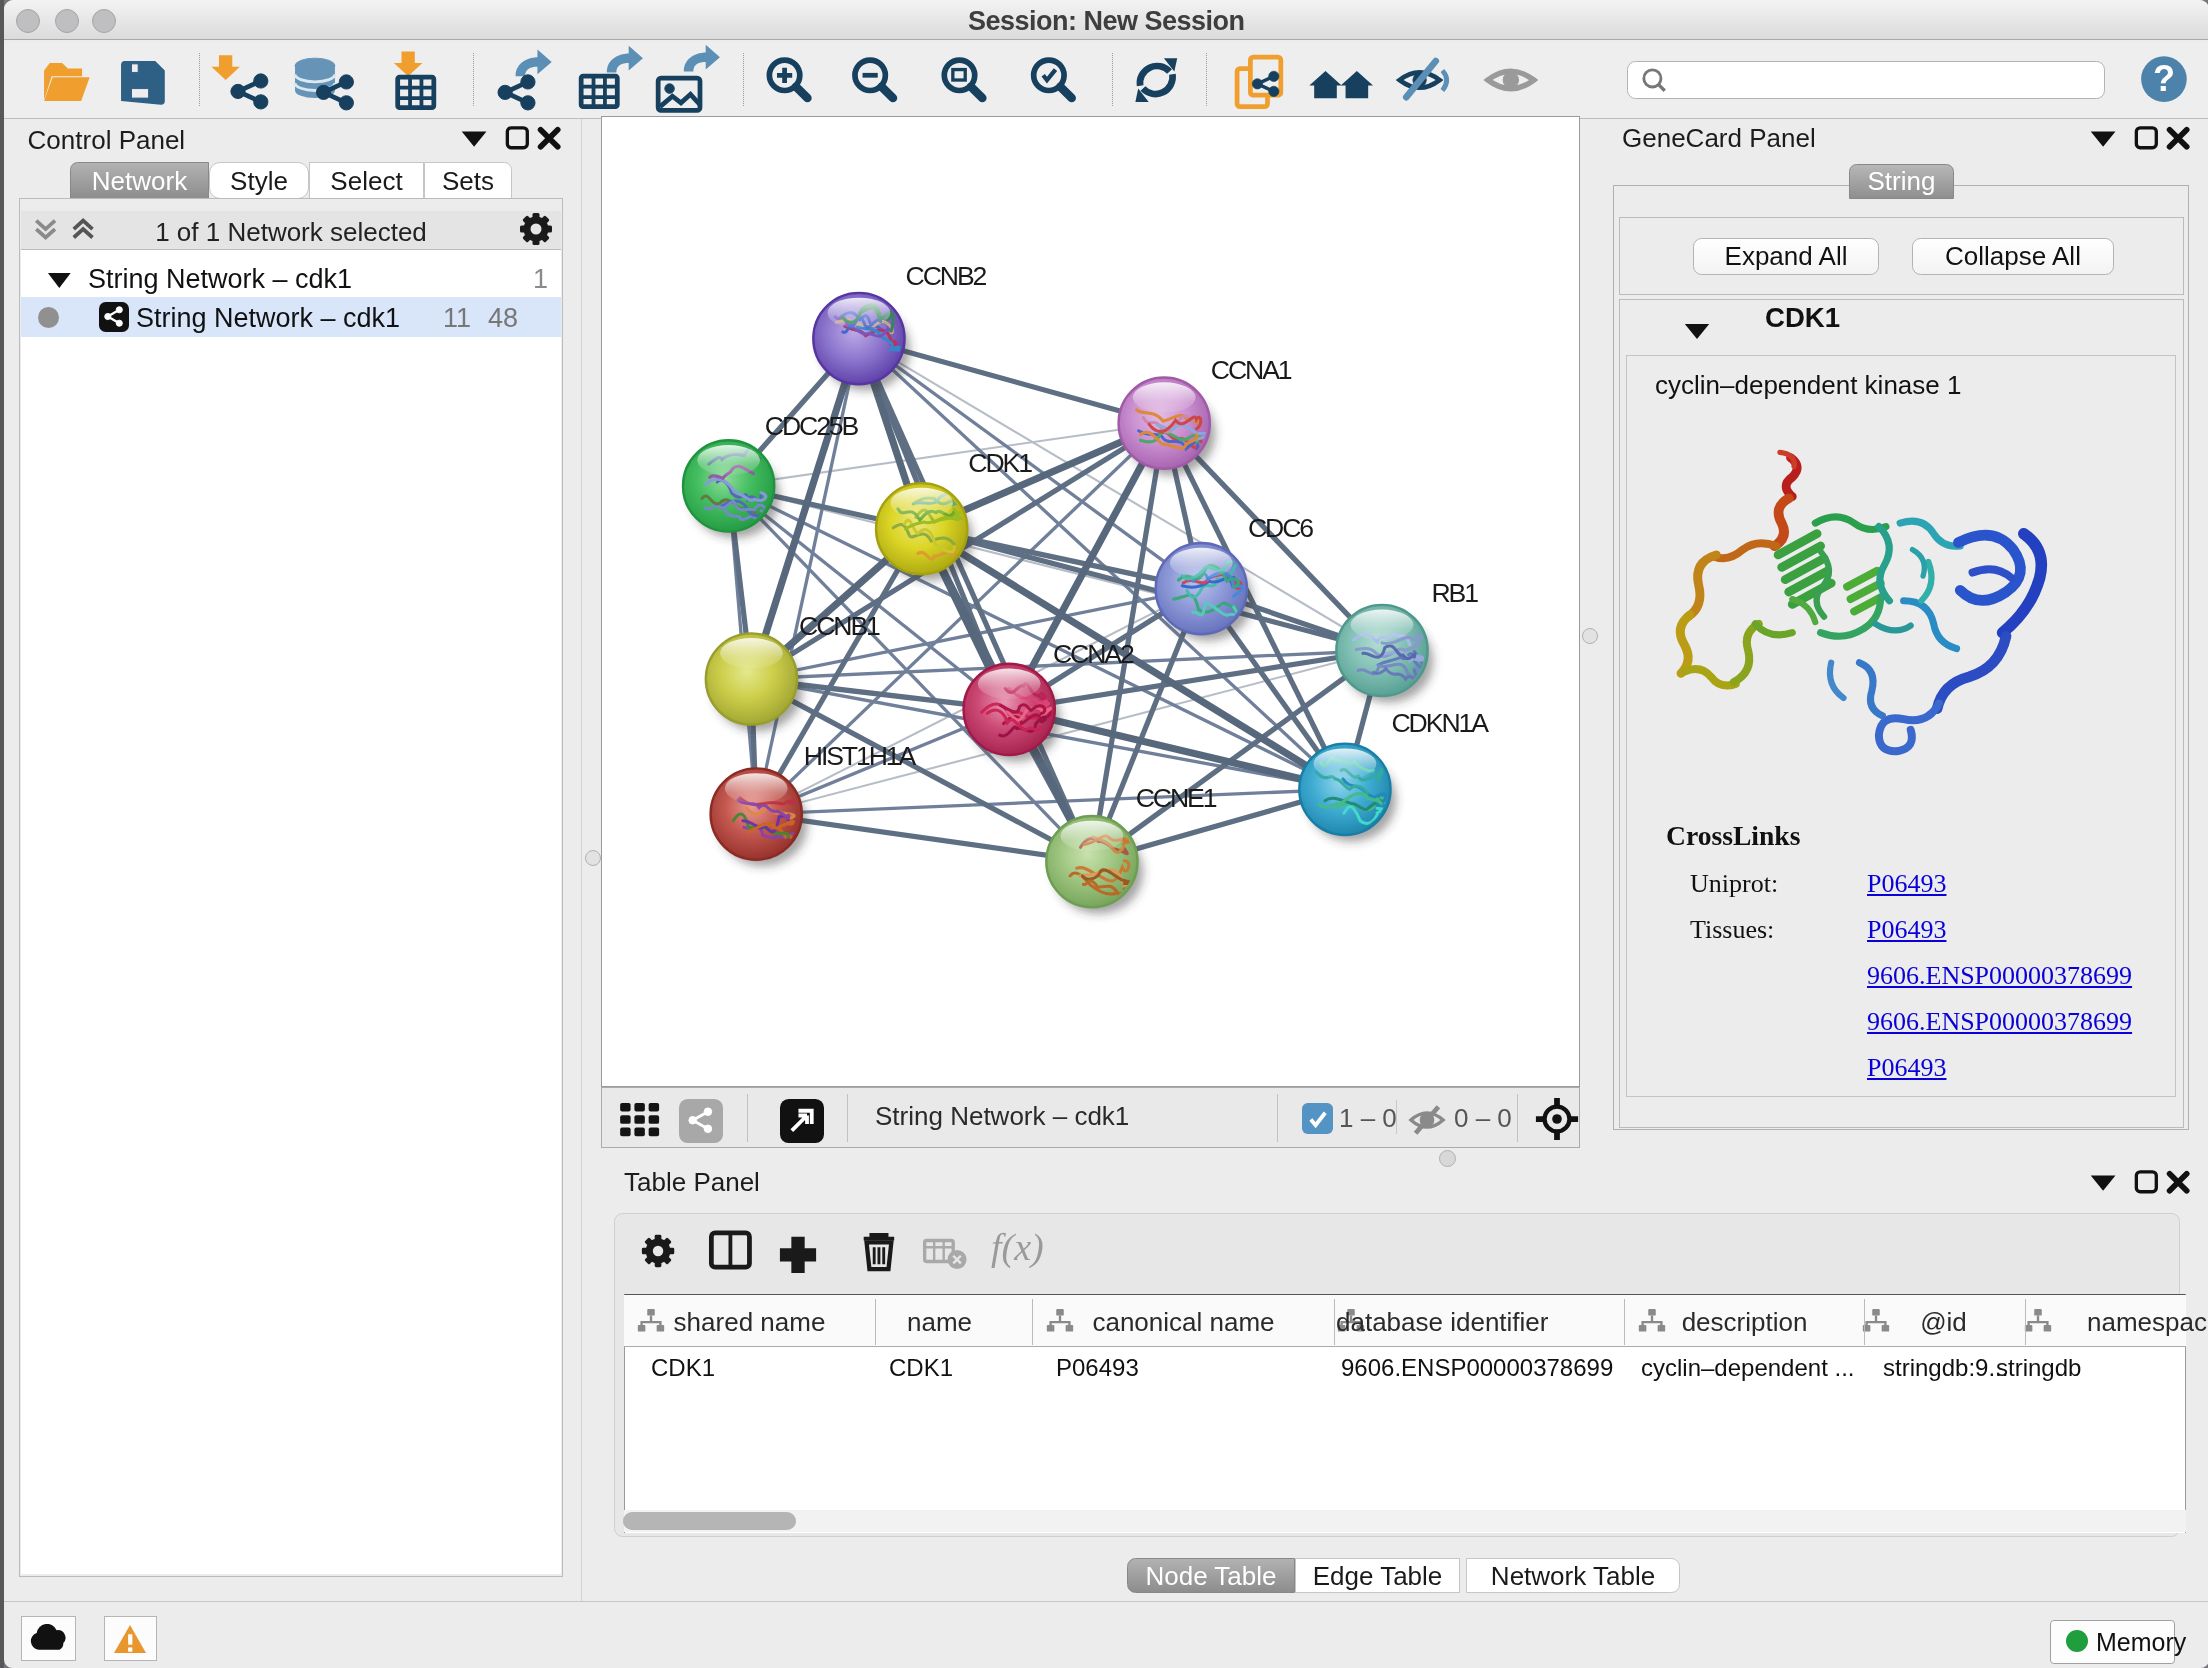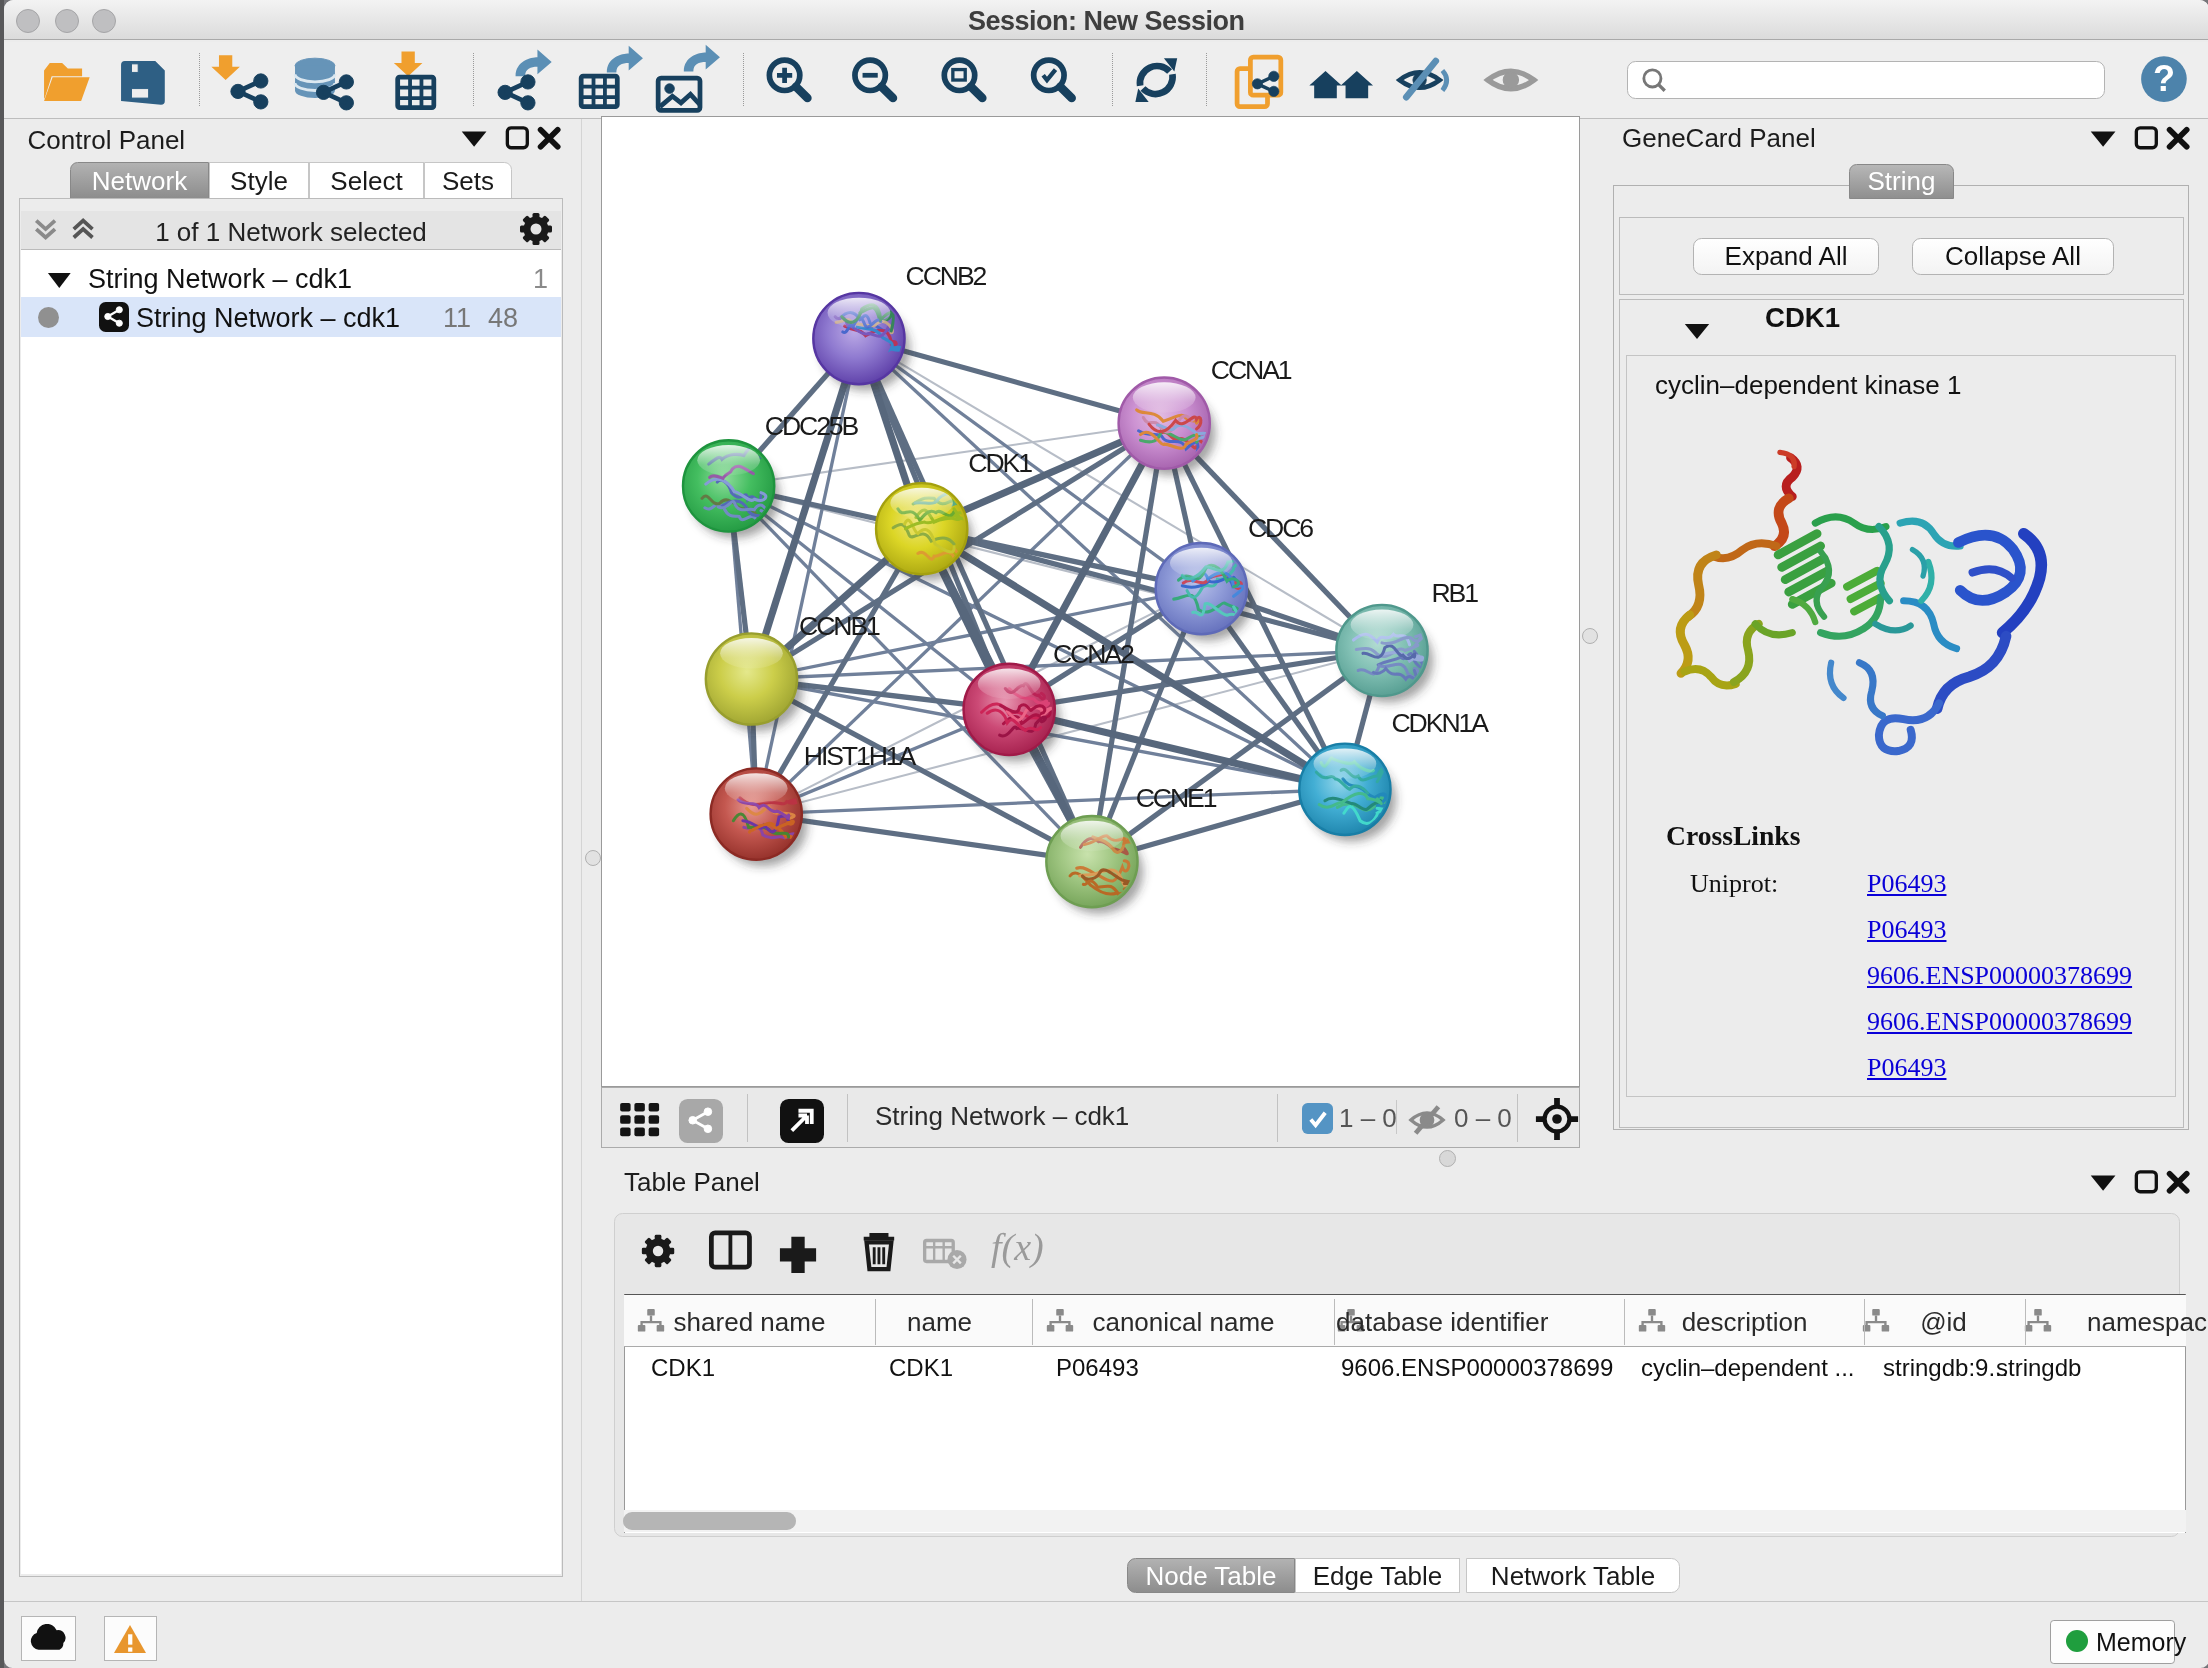--- a/index.html
+++ b/index.html
@@ -159,21 +159,21 @@
 <div class="abs vsep" style="left:1112px;top:53px;"></div>
 <div class="abs vsep" style="left:1206px;top:53px;"></div>
 
 <div class="panel-title" style="left:27.6px;top:125px;">Control Panel</div>
 <svg class="abs" style="left:457px;top:124px;" width="114" height="28.5" viewBox="0 0 120 30">
  <path d="M5,8 h26 l-13,16 z" fill="#111"></path>
  <rect x="53" y="4" width="21" height="21" rx="4" fill="none" stroke="#111" stroke-width="3.5"></rect>
  <path d="M88,6 l18,18 M106,6 l-18,18" stroke="#111" stroke-width="6" stroke-linecap="round"></path>
 </svg>
 <div class="tab sel" style="left:70px;top:162px;width:139px;height:37px;line-height:37px;border-radius:7.6px 0 0 0;">Network</div>
-<div class="tab" style="left:209px;top:162px;width:100px;height:37px;line-height:37px;">Style</div>
+<div class="tab" style="left:209px;top:162px;width:100px;height:37px;line-height:37px;border-radius:11px;">Style</div>
 <div class="tab" style="left:309px;top:162px;width:115px;height:37px;line-height:37px;">Select</div>
 <div class="tab" style="left:424px;top:162px;width:88px;height:37px;line-height:37px;border-radius:0 7.6px 0 0;">Sets</div>
 <div class="abs" style="left:19px;top:198px;width:544px;height:1379px;background:#ececec;border:1px solid #bbb;box-sizing:border-box;"></div>
 <div class="abs" style="left:21px;top:211px;width:540px;height:38px;background:#e4e4e4;"></div>
 <svg class="abs" style="left:32px;top:215px;" width="76" height="30" viewBox="0 0 80 32">
  <g stroke="#8a8a8a" stroke-width="4" fill="none">
       <path d="M4,6 l10,9 10,-9 M4,15 l10,9 10,-9"></path>
     </g>
  <g stroke="#555" stroke-width="4" fill="none">
       <path d="M44,15 l10,-9 10,9 M44,24 l10,-9 10,9"></path>
@@ -620,20 +620,21 @@
   <path d="M196,124 q18,22 2,40 q-14,16 2,34" stroke="#38a050" stroke-width="7"></path>
   <path d="M164,178 q20,6 26,26" stroke="#50aa40" stroke-width="7"></path>
   <path d="M258,206 q22,14 40,2" stroke="#2a9898" stroke-width="7"></path>
   <path d="M300,122 q18,10 12,30" stroke="#2aa0a8" stroke-width="6"></path>
   <path d="M368,148 q26,-10 44,6" stroke="#2f4fc8" stroke-width="9"></path>
  </g>
 </svg>
 <div class="abs" style="left:1666px;top:820px;font-size:27.6px;font-weight:700;color:#111;font-family:'Liberation Serif',serif;">CrossLinks</div>
 <div class="abs" style="left:1690px;top:861px;width:476px;font-size:26px;color:#111;font-family:'Liberation Serif',serif;line-height:46px;">
  <div>Uniprot:</div>
+    <div>Tissues:</div>
 </div>
 <div class="abs" style="left:1867px;top:861px;width:323px;font-size:26px;font-family:'Liberation Serif',serif;line-height:46px;">
  <div><a class="lnk">P06493</a></div>
     <div><a class="lnk">P06493</a></div>
     <div><a class="lnk">9606.ENSP00000378699</a></div>
     <div><a class="lnk">9606.ENSP00000378699</a></div>
     <div><a class="lnk">P06493</a></div>
 </div>
 
 <div class="panel-title" style="left:624px;top:1167px;">Table Panel</div>

